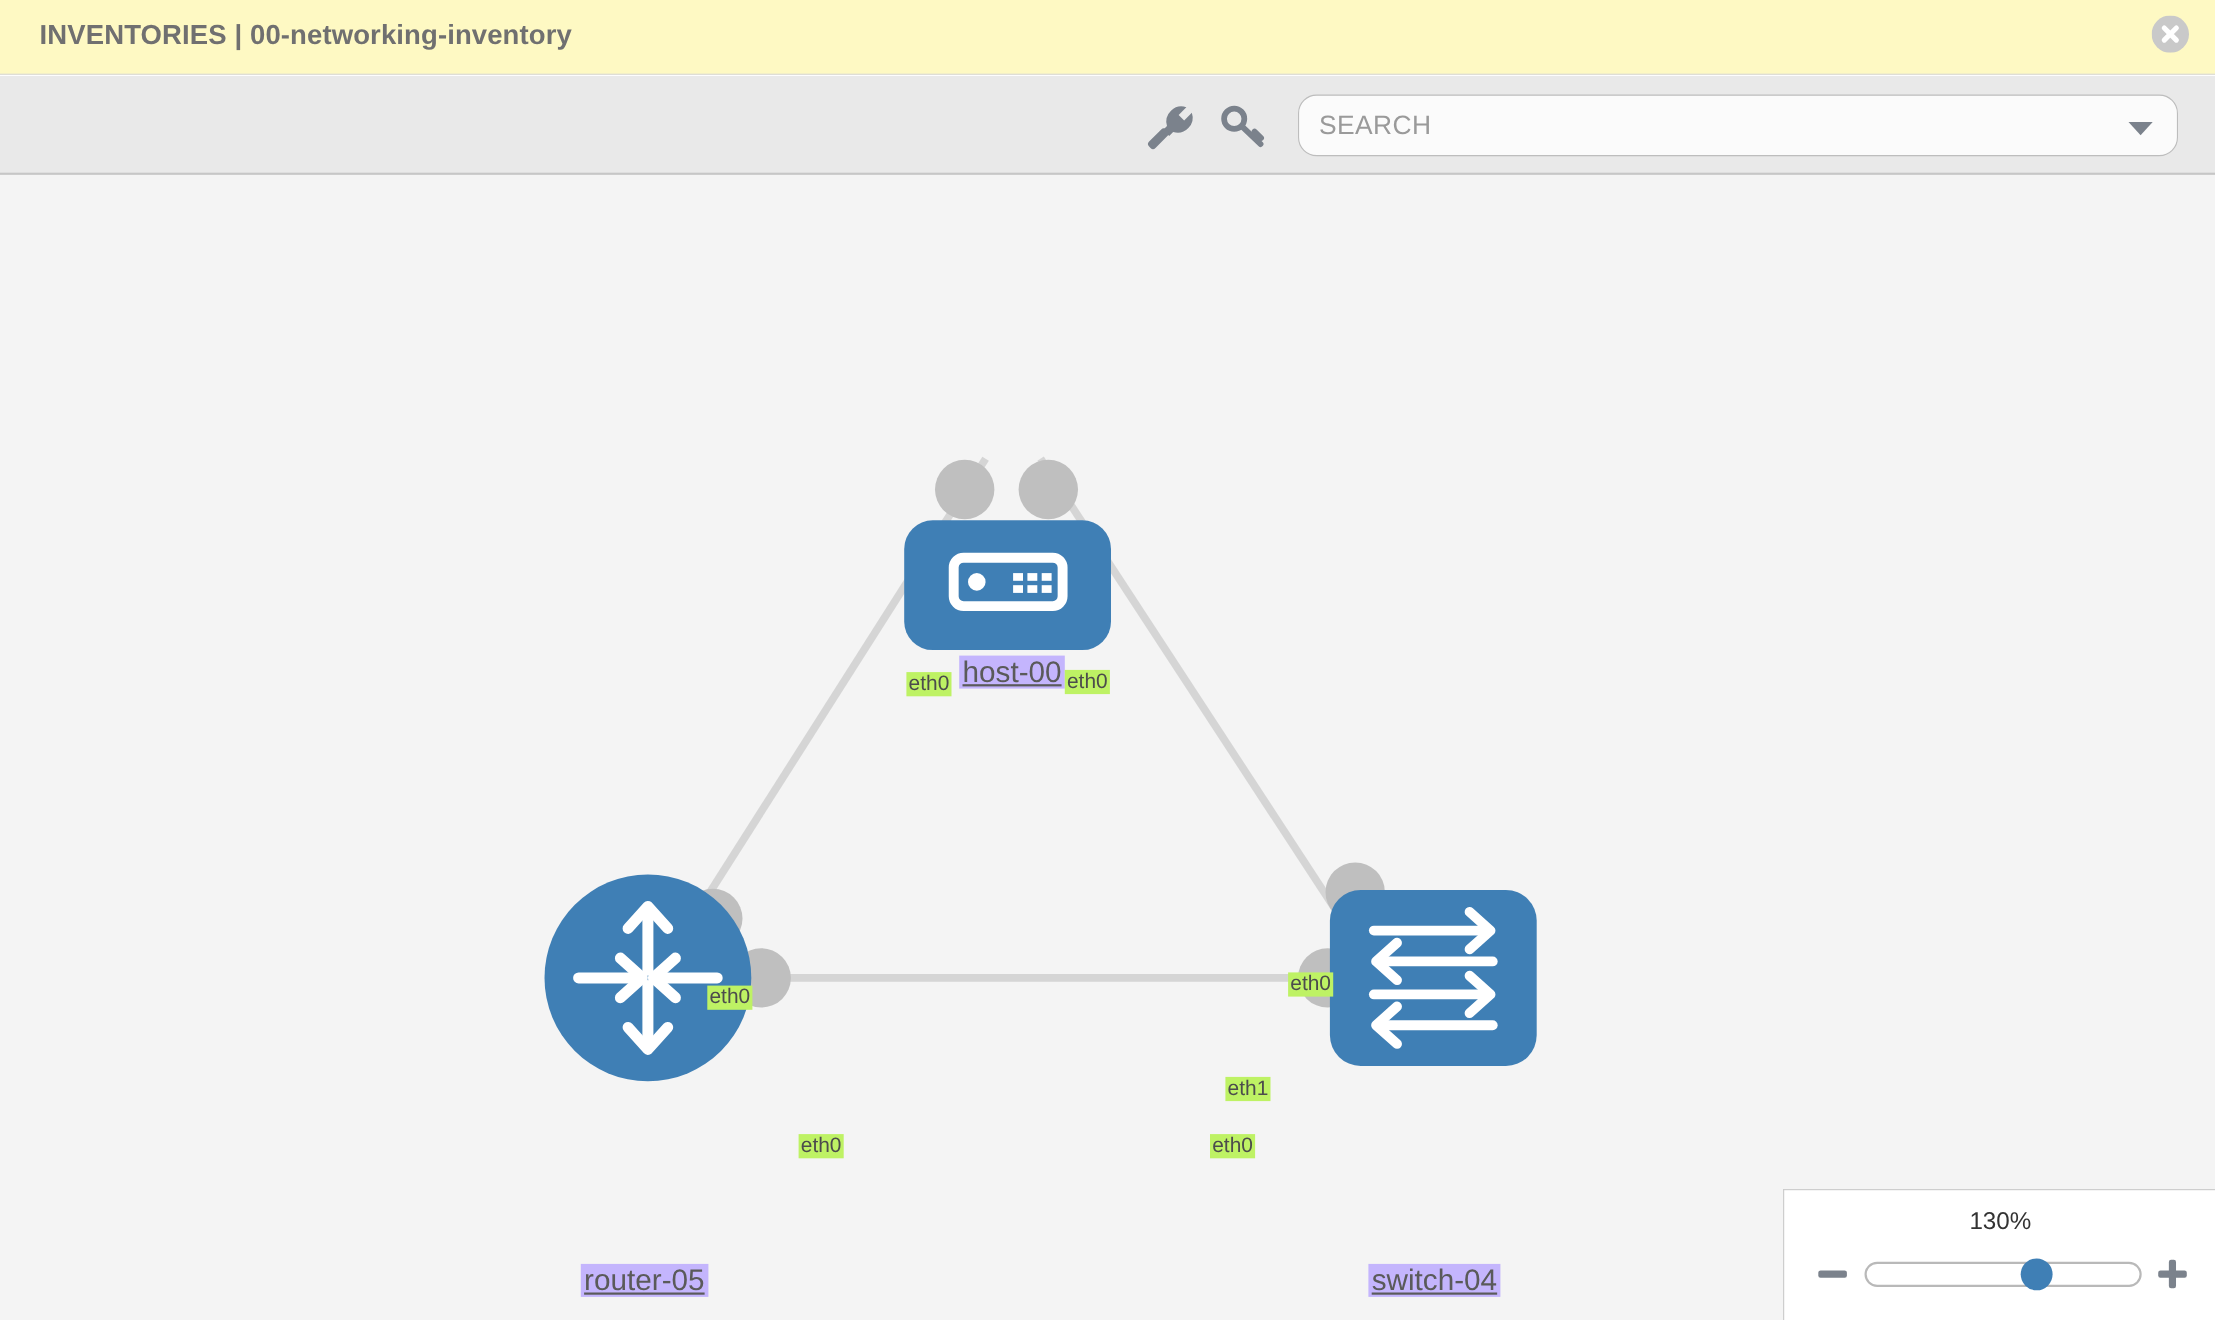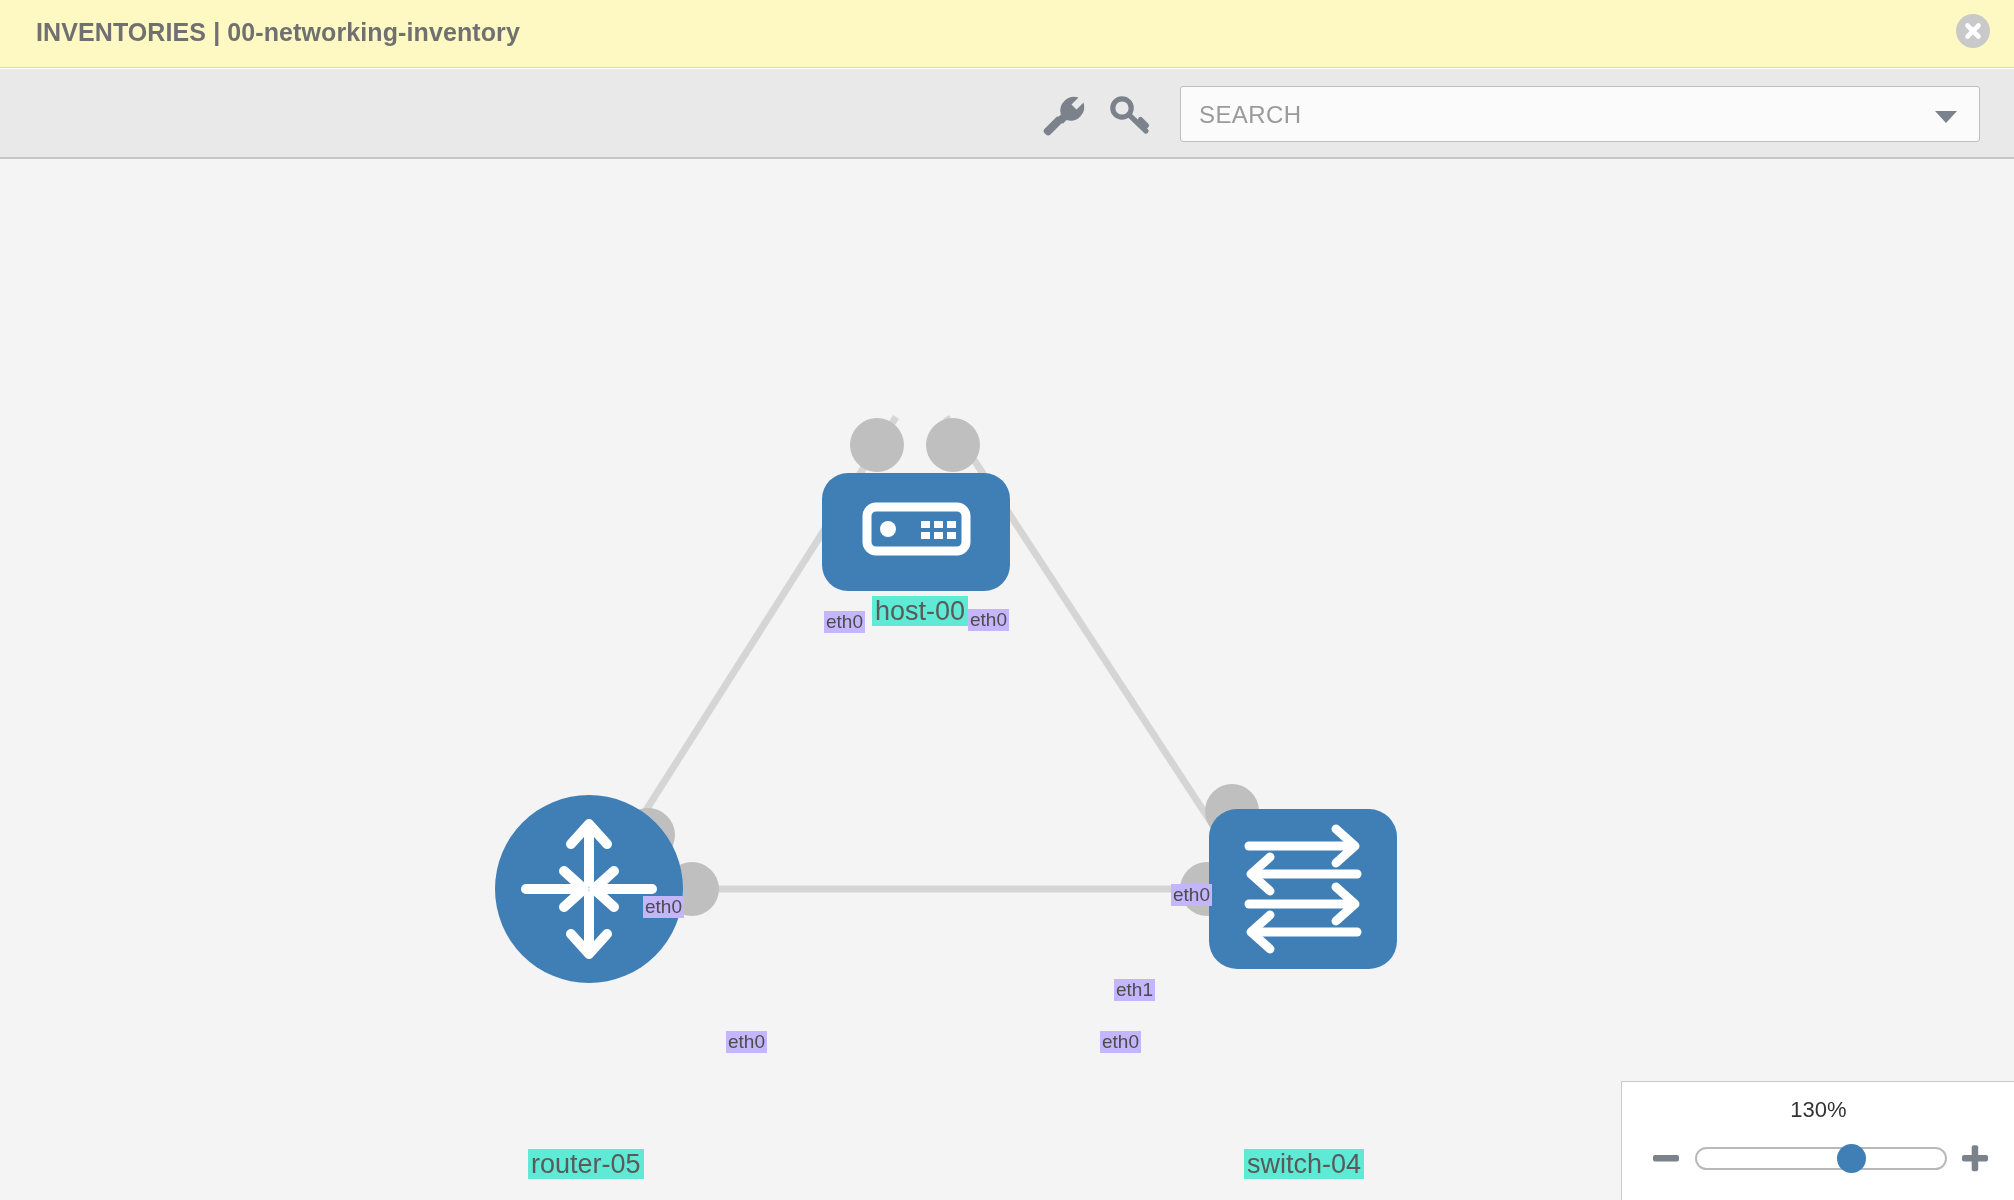--- a/index.html
+++ b/index.html
@@ -98,21 +98,21 @@
   .tool-icon.key    { left: 1104px; }
 
   .search-box {
     position: absolute;
     left: 1180px;
     top: 17px;
     width: 800px;
     height: 56px;
     background: #fbfbfb;
     border: 1px solid #bdbdbd;
-    border-radius: 3px;
+    border-radius: 17px;
     box-sizing: border-box;
   }
   .search-label {
     position: absolute;
     left: 18px;
     top: 14px;
     font-size: 24px;
     color: #9a9a9a;
     letter-spacing: 0.4px;
   }
@@ -131,30 +131,31 @@
     left: 0; top: 0;
     width: 2014px;
     height: 1041px;
   }
 
   
   .nodelabel {
     position: absolute;
     font-size: 27px;
     color: #5a5a5a;
-    background: #5eead4;
+    background: #c4b5fd;
     white-space: nowrap;
     padding: 0 3px;
     line-height: 30px;
+    text-decoration: underline;
   }
   .iflabel {
     position: absolute;
     font-size: 19px;
     color: #4c4c4c;
-    background: #c4b5fd;
+    background: #bef264;
     white-space: nowrap;
     padding: 0 2px;
     line-height: 22px;
   }
 
   
   .zoom-panel {
     position: absolute;
     left: 1621px;
     top: 1081px;

